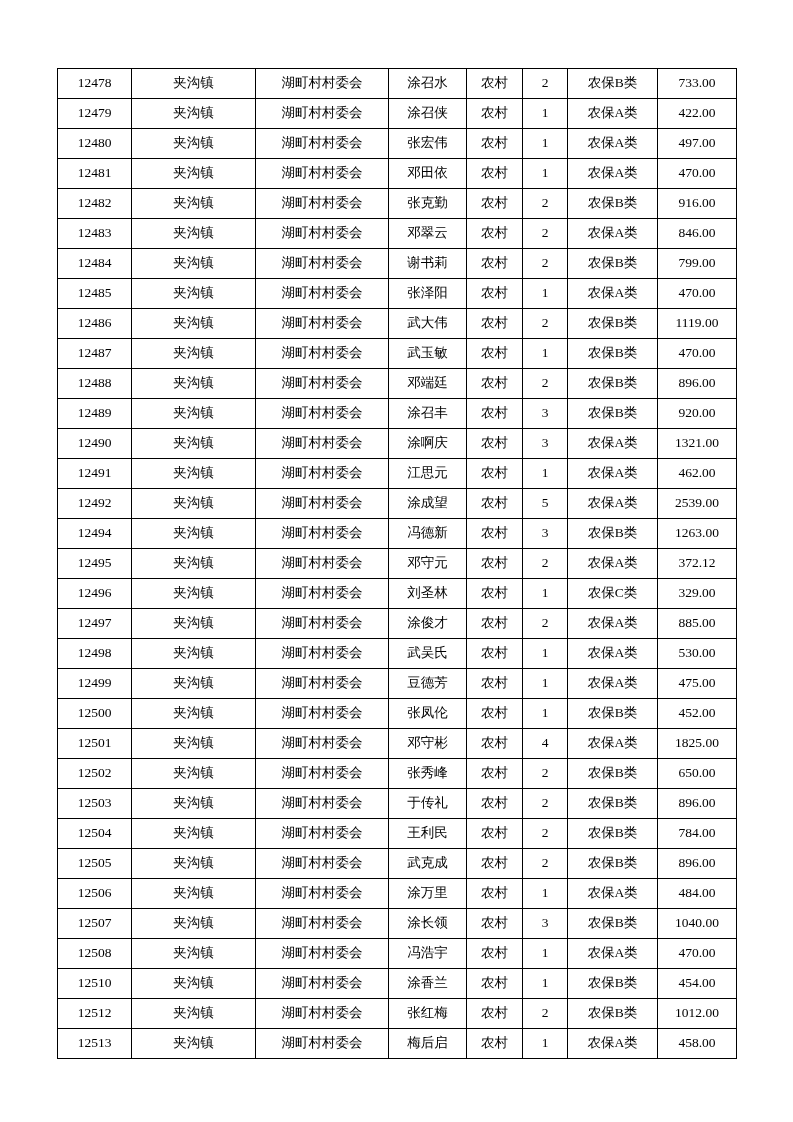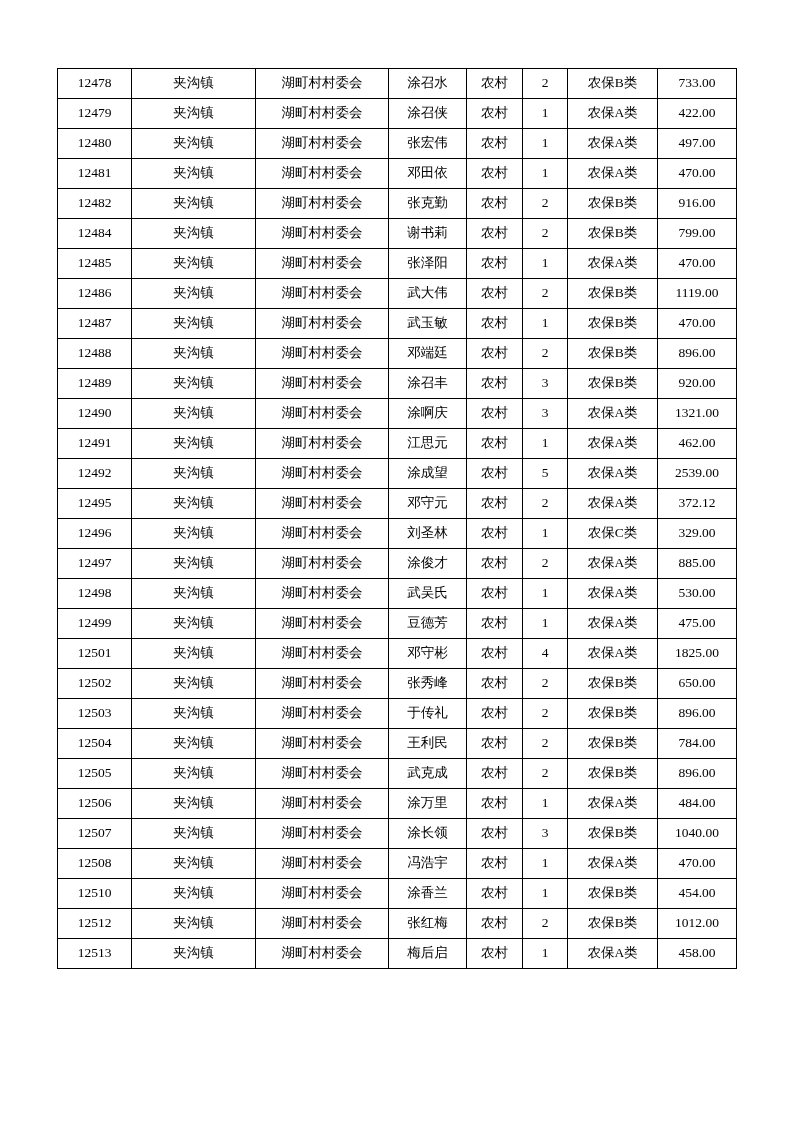--- a/index.html
+++ b/index.html
@@ -108,20 +108,30 @@
           <td>12482</td>
           <td>夹沟镇</td>
           <td>湖町村村委会</td>
           <td>张克勤</td>
           <td>农村</td>
           <td>2</td>
           <td>农保B类</td>
           <td class="amount">916.00</td>
         </tr>
         <tr>
+          <td>12483</td>
+          <td>夹沟镇</td>
+          <td>湖町村村委会</td>
+          <td>邓翠云</td>
+          <td>农村</td>
+          <td>2</td>
+          <td>农保A类</td>
+          <td class="amount">846.00</td>
+        </tr>
+        <tr>
           <td>12484</td>
           <td>夹沟镇</td>
           <td>湖町村村委会</td>
           <td>谢书莉</td>
           <td>农村</td>
           <td>2</td>
           <td>农保B类</td>
           <td class="amount">799.00</td>
         </tr>
         <tr>
@@ -196,20 +206,30 @@
         </tr>
         <tr>
           <td>12492</td>
           <td>夹沟镇</td>
           <td>湖町村村委会</td>
           <td>涂成望</td>
           <td>农村</td>
           <td>5</td>
           <td>农保A类</td>
           <td class="amount">2539.00</td>
+        </tr>
+        <tr>
+          <td>12494</td>
+          <td>夹沟镇</td>
+          <td>湖町村村委会</td>
+          <td>冯德新</td>
+          <td>农村</td>
+          <td>3</td>
+          <td>农保B类</td>
+          <td class="amount">1263.00</td>
         </tr>
         <tr>
           <td>12495</td>
           <td>夹沟镇</td>
           <td>湖町村村委会</td>
           <td>邓守元</td>
           <td>农村</td>
           <td>2</td>
           <td>农保A类</td>
           <td class="amount">372.12</td>
@@ -246,20 +266,30 @@
         </tr>
         <tr>
           <td>12499</td>
           <td>夹沟镇</td>
           <td>湖町村村委会</td>
           <td>豆德芳</td>
           <td>农村</td>
           <td>1</td>
           <td>农保A类</td>
           <td class="amount">475.00</td>
+        </tr>
+        <tr>
+          <td>12500</td>
+          <td>夹沟镇</td>
+          <td>湖町村村委会</td>
+          <td>张凤伦</td>
+          <td>农村</td>
+          <td>1</td>
+          <td>农保B类</td>
+          <td class="amount">452.00</td>
         </tr>
         <tr>
           <td>12501</td>
           <td>夹沟镇</td>
           <td>湖町村村委会</td>
           <td>邓守彬</td>
           <td>农村</td>
           <td>4</td>
           <td>农保A类</td>
           <td class="amount">1825.00</td>

